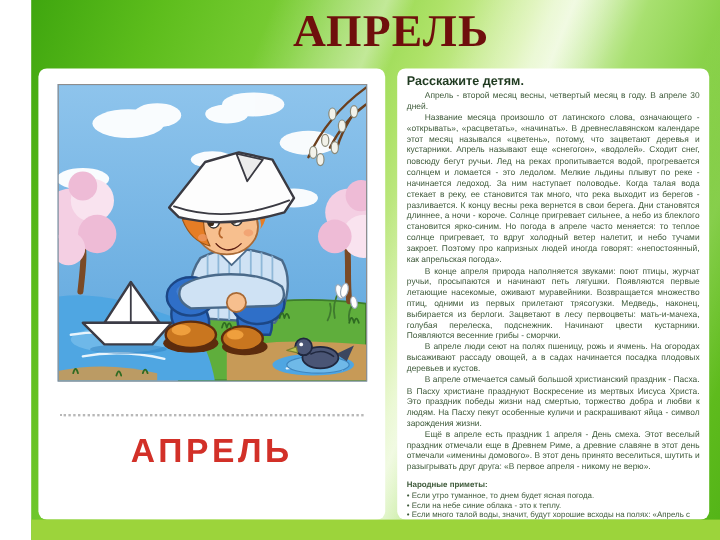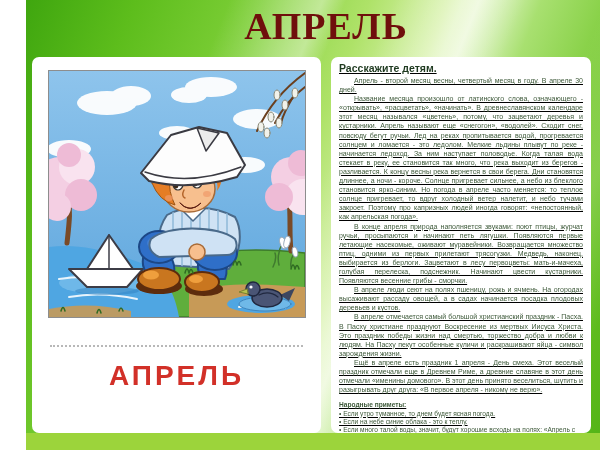--- a/index.html
+++ b/index.html
@@ -6,21 +6,21 @@
   body{width:600px;height:450px;font-family:"Liberation Sans",sans-serif;}
   .stage{position:relative;width:600px;height:450px;overflow:hidden;
     background:linear-gradient(112deg,#3fa60f 0%,#5dbd1c 14%,#7ecf38 30%,#aee268 44%,#d9f2ae 54%,#edf9da 58%,#a8e070 66%,#6cc424 82%,#4db014 100%);margin-left:26px;}
   .streaks{position:absolute;inset:0;pointer-events:none;
     background:linear-gradient(112deg,rgba(255,255,255,0) 26%,rgba(255,255,255,.40) 38%,rgba(255,255,255,0) 41%,rgba(255,255,255,0) 47%,rgba(255,255,255,.30) 56%,rgba(255,255,255,0) 64%,rgba(255,255,255,0) 74%,rgba(255,255,255,.18) 82%,rgba(255,255,255,0) 90%);}
   .title{position:absolute;top:4px;left:0;right:0;text-align:center;
     font-family:"Liberation Serif",serif;font-weight:bold;font-size:38px;
     color:#6f0f0c;letter-spacing:1px;}
   .card{position:absolute;top:57px;height:376px;background:#fff;border-radius:7px;}
   .card.left{left:6px;width:289px;}
-  .card.right{left:305px;width:260px;box-sizing:border-box;padding:5px 8px 20px 8px;overflow:hidden;text-decoration:underline;}
+  .card.right{left:305px;width:260px;box-sizing:border-box;padding:5px 8px 20px 8px;overflow:hidden;}
   .illu{margin:13px auto 0 auto;width:256px;height:246px;border:1px solid #8d8d8d;background:#7db8e8;}
   .illu svg{display:block;}
   .dash{margin:27px 18px 0 18px;border-top:2px dotted #b8b8b8;height:0;}
   .month-label{margin-top:13px;text-align:center;font-weight:bold;font-size:28px;
     letter-spacing:3px;color:#d23028;}
   .heading{font-weight:bold;font-size:10.5px;color:#1f3a20;margin:0 0 2px 0;}
   .para{margin:0;font-size:7px;line-height:1.3;color:#3c5838;text-align:justify;text-indent:15px;}
   .signs-title{margin-top:7px;font-size:6.6px;line-height:1.25;color:#3c5838;font-weight:bold;}
   .sign{font-size:6.6px;line-height:1.25;color:#3c5838;text-align:left;}
   .footer-strip{position:absolute;left:0;right:0;bottom:0;height:17px;background:#9cd43b;}

